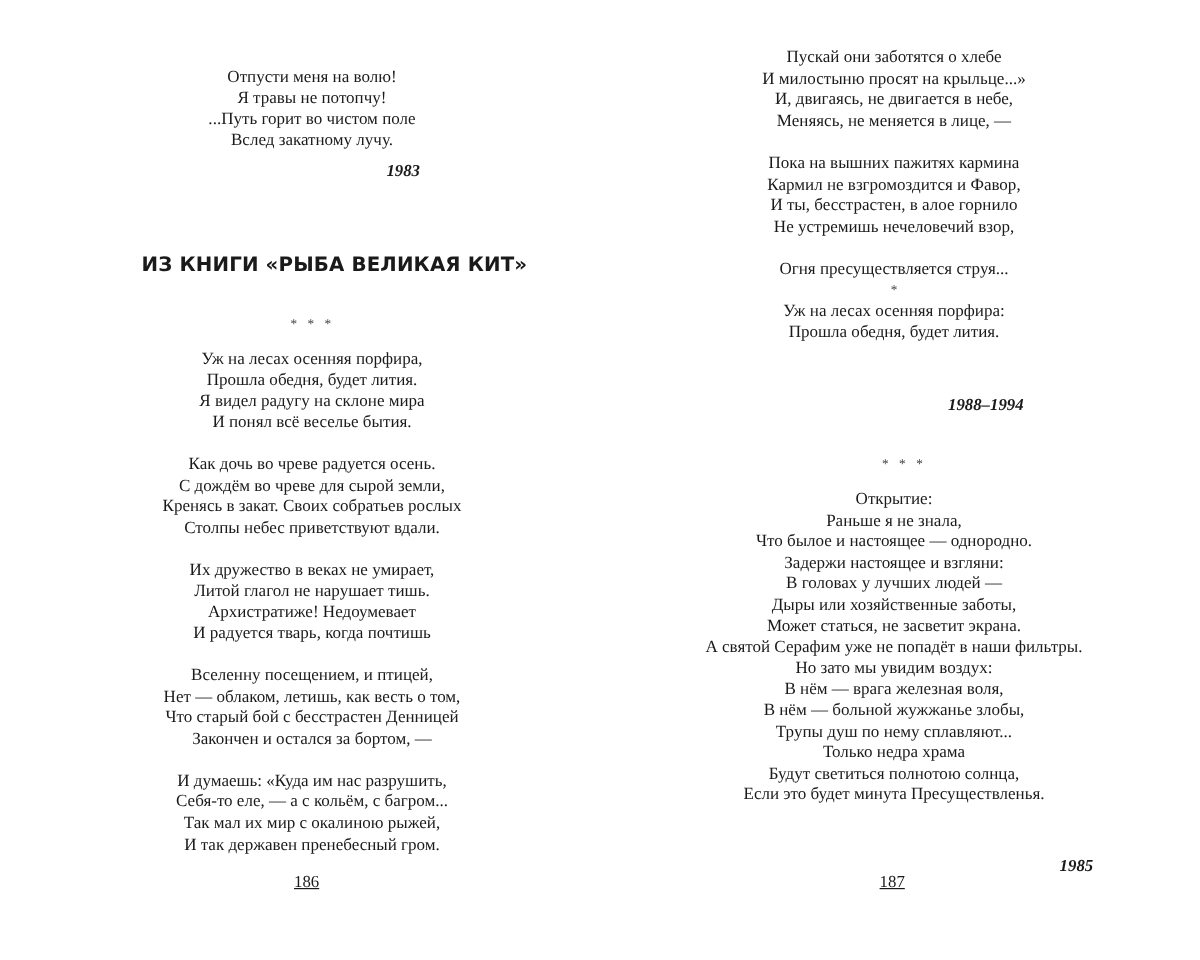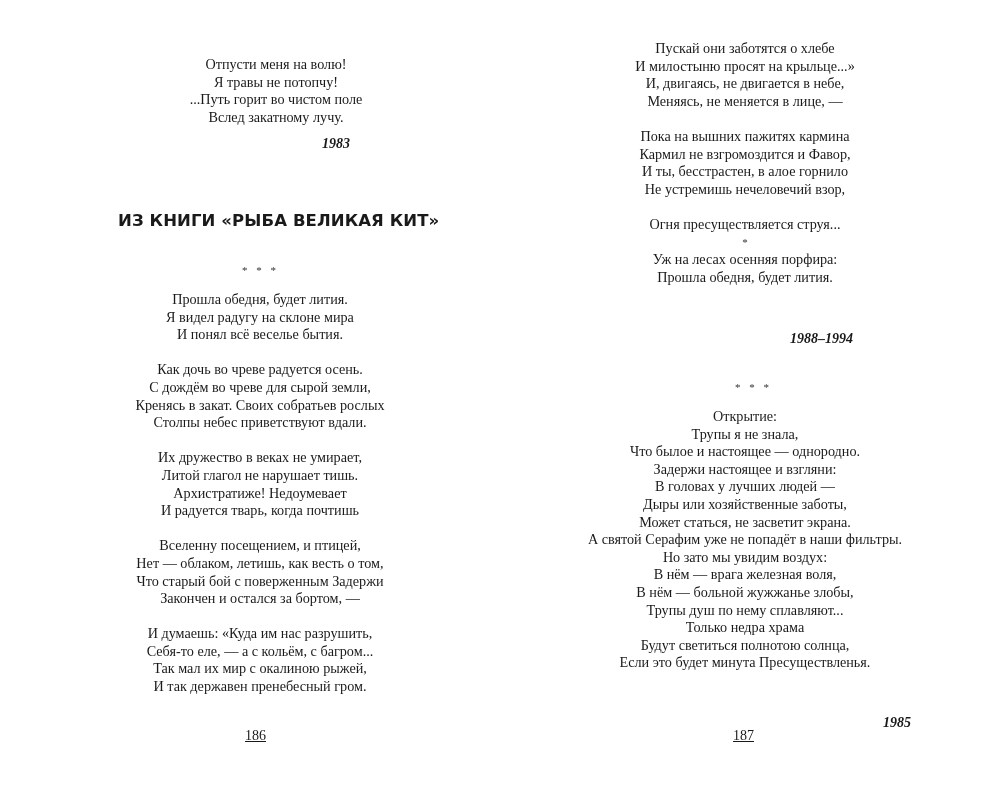--- a/index.html
+++ b/index.html
@@ -17,54 +17,55 @@
              font-family: "DejaVu Sans", "Liberation Sans", sans-serif;
              font-weight: bold; font-size: 16.5px; letter-spacing: 0.1px; white-space: nowrap; }
   .stars { position: absolute; font-size: 11px; letter-spacing: 3px; color: #333; }
   .page-num { position: absolute; font-size: 14px; top: 728px; text-decoration: underline; }
 </style>
 </head>
 <body>
 
 <div class="page page-left">
 
-  <div class="block" style="left:106px; width:340px; top:56px;">
+  <div class="block" style="left:90px; width:340px; top:56px;">
     <div class="line">Отпусти меня на волю!</div>
     <div class="line">Я травы не потопчу!</div>
     <div class="line">...Путь горит во чистом поле</div>
     <div class="line">Вслед закатному лучу.</div>
   </div>
   <div class="date" style="left:322px; top:136px;">1983</div>
 
   <div class="heading">ИЗ КНИГИ «РЫБА ВЕЛИКАЯ КИТ»</div>
 
   <div class="stars" style="left:242px; top:264px;">* * *</div>
 
   <div class="block" style="left:90px; width:340px; top:291px;">
     <div class="stanza">
+      <div class="line">Уж на лесах осенняя порфира,</div>
       <div class="line">Прошла обедня, будет лития.</div>
       <div class="line">Я видел радугу на склоне мира</div>
       <div class="line">И понял всё веселье бытия.</div>
     </div>
     <div class="stanza">
       <div class="line">Как дочь во чреве радуется осень.</div>
       <div class="line">С дождём во чреве для сырой земли,</div>
       <div class="line">Кренясь в закат. Своих собратьев рослых</div>
       <div class="line">Столпы небес приветствуют вдали.</div>
     </div>
     <div class="stanza">
       <div class="line">Их дружество в веках не умирает,</div>
       <div class="line">Литой глагол не нарушает тишь.</div>
       <div class="line">Архистратиже! Недоумевает</div>
       <div class="line">И радуется тварь, когда почтишь</div>
     </div>
     <div class="stanza">
       <div class="line">Вселенну посещением, и птицей,</div>
       <div class="line">Нет — облаком, летишь, как весть о том,</div>
-      <div class="line">Что старый бой с поверженным Задержи</div>
+      <div class="line">Что старый бой с бесстрастен Денницей</div>
       <div class="line">Закончен и остался за бортом, —</div>
     </div>
     <div class="stanza">
       <div class="line">И думаешь: «Куда им нас разрушить,</div>
       <div class="line">Себя-то еле, — а с кольём, с багром...</div>
       <div class="line">Так мал их мир с окалиною рыжей,</div>
       <div class="line">И так державен пренебесный гром.</div>
     </div>
   </div>
 
@@ -94,21 +95,21 @@
       <div class="line">Уж на лесах осенняя порфира:</div>
       <div class="line">Прошла обедня, будет лития.</div>
     </div>
   </div>
   <div class="date" style="left:290px; top:331px;font-family:Liberation Serif, serif;">1988–1994</div>
 
   <div class="stars" style="left:235px; top:381px;">* * *</div>
 
   <div class="block" style="left:35px; width:420px; top:408px;">
     <div class="line">Открытие:</div>
-    <div class="line">Трупы я не знала,</div>
+    <div class="line">Раньше я не знала,</div>
     <div class="line">Что былое и настоящее — однородно.</div>
     <div class="line">Задержи настоящее и взгляни:</div>
     <div class="line">В головах у лучших людей —</div>
     <div class="line">Дыры или хозяйственные заботы,</div>
     <div class="line">Может статься, не засветит экрана.</div>
     <div class="line">А святой Серафим уже не попадёт в наши фильтры.</div>
     <div class="line">Но зато мы увидим воздух:</div>
     <div class="line">В нём — врага железная воля,</div>
     <div class="line">В нём — больной жужжанье злобы,</div>
     <div class="line">Трупы душ по нему сплавляют...</div>

